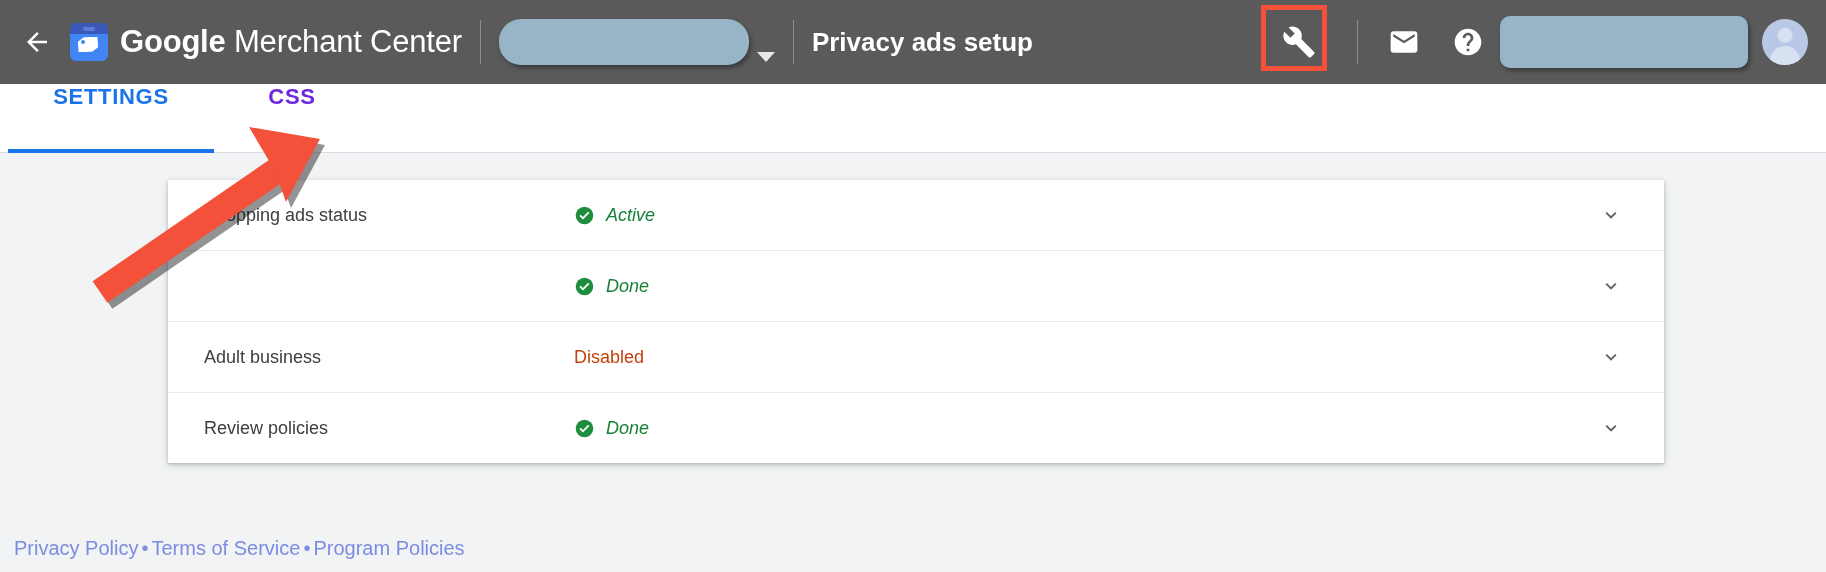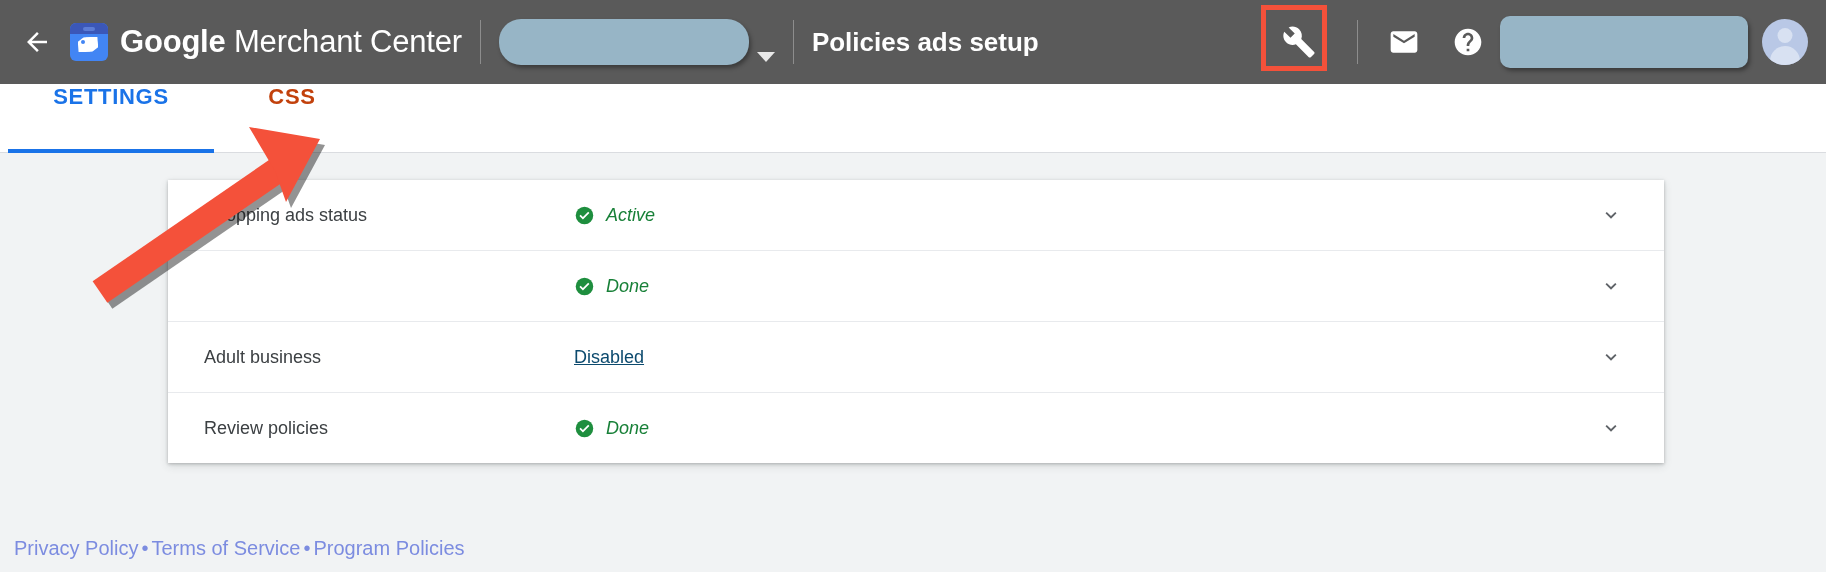--- a/index.html
+++ b/index.html
@@ -200,21 +200,21 @@
     display: flex;
     align-items: flex-start;
     justify-content: center;
     font-size: 22px;
     font-weight: 600;
     letter-spacing: 0.7px;
     cursor: pointer;
     box-sizing: border-box;
   }
   .tab.active { color: #1a73e8; }
-  .tab.inactive { color: #c2410c; }
+  .tab.inactive { color: #6d28d9; }
   .tab-underline {
     position: absolute;
     bottom: 0; left: 0;
     width: 100%;
     height: 4px;
     background: #1a73e8;
   }
   #tab-settings { left: 8px;   width: 206px; }
   #tab-css      { left: 222px; width: 140px; }
 
@@ -253,21 +253,21 @@
   }
   .row-status {
     position: absolute;
     left: 406px;
     display: flex;
     align-items: center;
     font-size: 18px;
     white-space: nowrap;
   }
   .row-status.done   { color: #188038; font-style: italic; }
-  .row-status.muted  { color: #0c4a6e; text-decoration: underline; }
+  .row-status.muted  { color: #c2410c; }
   .check-icon {
     width: 21px; height: 21px;
     margin-right: 11px;
     flex: 0 0 auto;
   }
   .chevron {
     position: absolute;
     right: 42px;
     width: 22px; height: 22px;
     cursor: pointer;
@@ -324,21 +324,21 @@
       </div>
     </div>
 
     <div class="vdiv"></div>
 
     <div class="redact redact-account"></div>
     <div class="caret-down"></div>
 
     <div class="vdiv"></div>
 
-    <div class="page-title">Policies ads setup</div>
+    <div class="page-title">Privacy ads setup</div>
 
     <div class="spacer"></div>
 
     <div class="wrench-wrap">
       <div class="icon-btn">
         <span>
           <svg width="34" height="34" viewBox="0 0 24 24">
             <path d="M22.7 19l-9.1-9.1c.9-2.3.4-5-1.5-6.9-2-2-5-2.4-7.4-1.3L9 6 6 9 1.6 4.7C.4 7.1.9 10.1 2.9 12.1c1.9 1.9 4.6 2.4 6.9 1.5l9.1 9.1c.4.4 1 .4 1.4 0l2.3-2.3c.5-.4.5-1.1.1-1.4z" fill="#ffffff"></path>
           </svg>
         </span>

